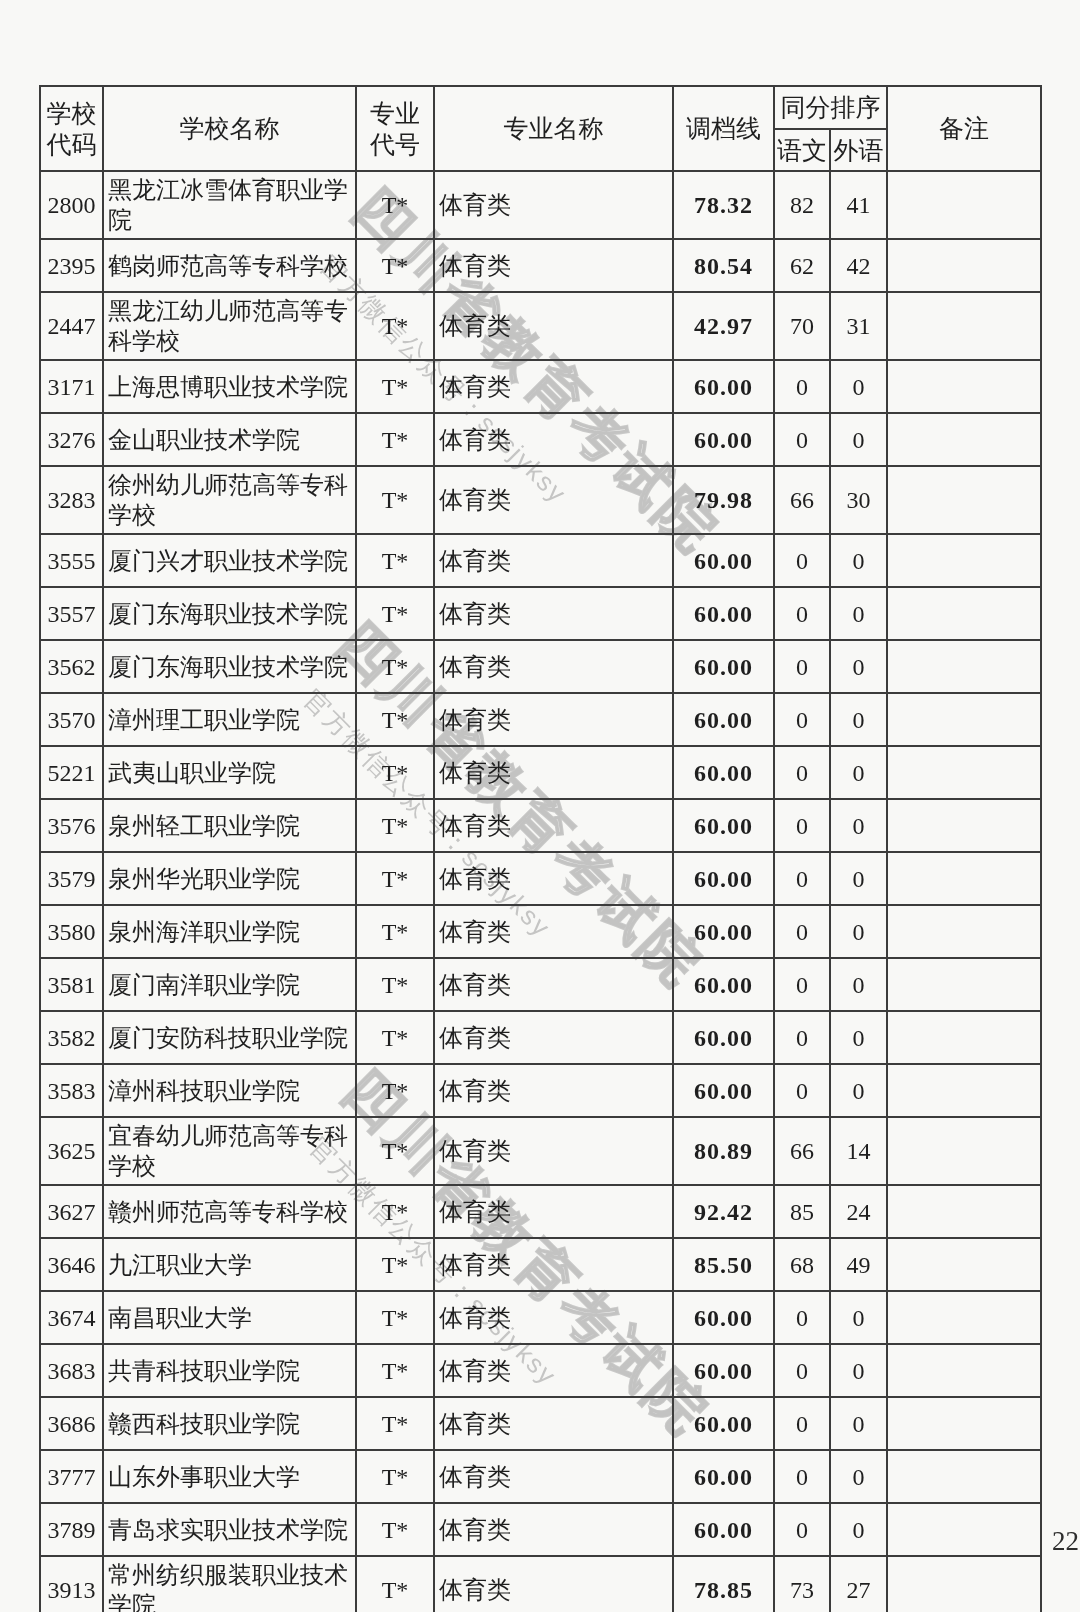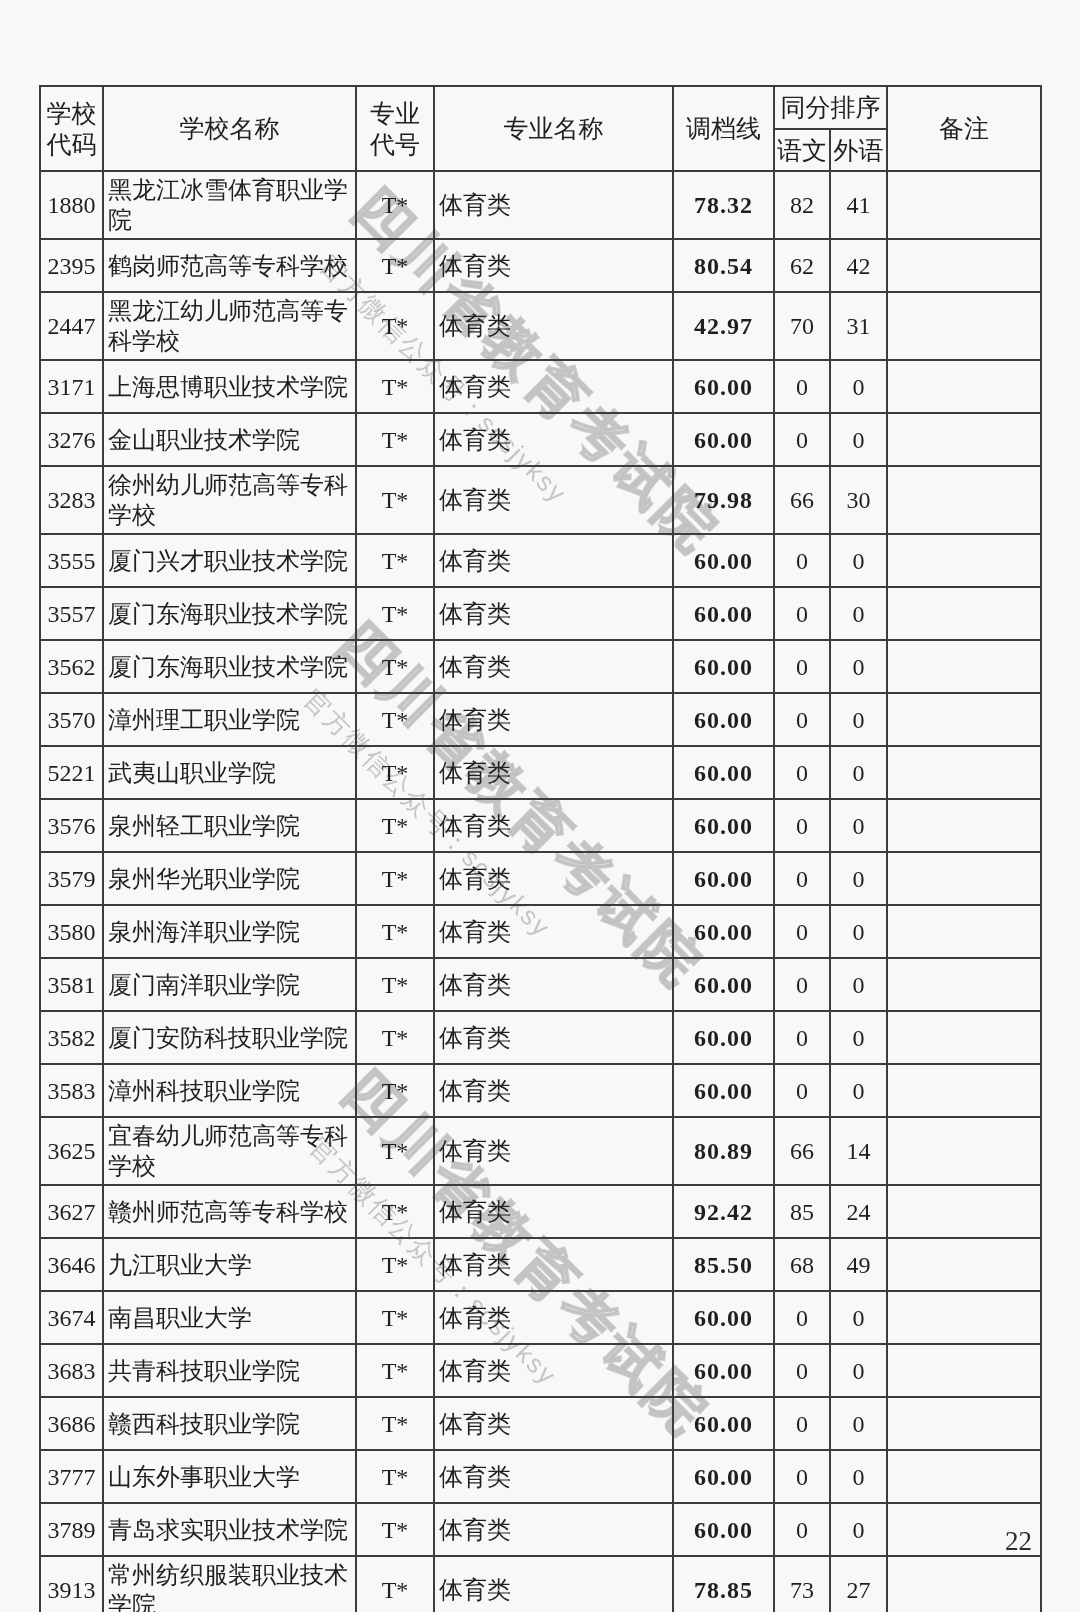--- a/index.html
+++ b/index.html
@@ -58,21 +58,21 @@
     font-size:24px; line-height:30px;
     height:45px;
     padding:3px 4px;
     vertical-align:middle;
   }
   td.c { text-align:center; }
   td.l { text-align:left; padding-left:6px; padding-right:2px; }
   td.score { font-weight:bold; font-size:25px; letter-spacing:1px;text-align:center; }
   
   .page-number {
-    position:absolute; left:1005px; top:1526px;
+    position:absolute; left:1052px; top:1526px;
     font-size:27px; color:#2d2d2d;
     z-index:2;
   }
 </style>
 </head>
 <body>
 
 <div class="page">
 
   <div class="wm wm1">
@@ -111,21 +111,21 @@
         <th colspan="2">同分排序</th>
         <th rowspan="2">备注</th>
       </tr>
       <tr class="hdr-sub">
         <th>语文</th>
         <th>外语</th>
       </tr>
     </thead>
     <tbody id="rows">
         <tr>
-          <td class="c">1880</td>
+          <td class="c">2800</td>
           <td class="l">黑龙江冰雪体育职业学院</td>
           <td class="c">T*</td>
           <td class="l">体育类</td>
           <td class="c score">78.32</td>
           <td class="c">82</td>
           <td class="c">41</td>
           <td class="c"></td>
         </tr>
         <tr>
           <td class="c">2395</td>

